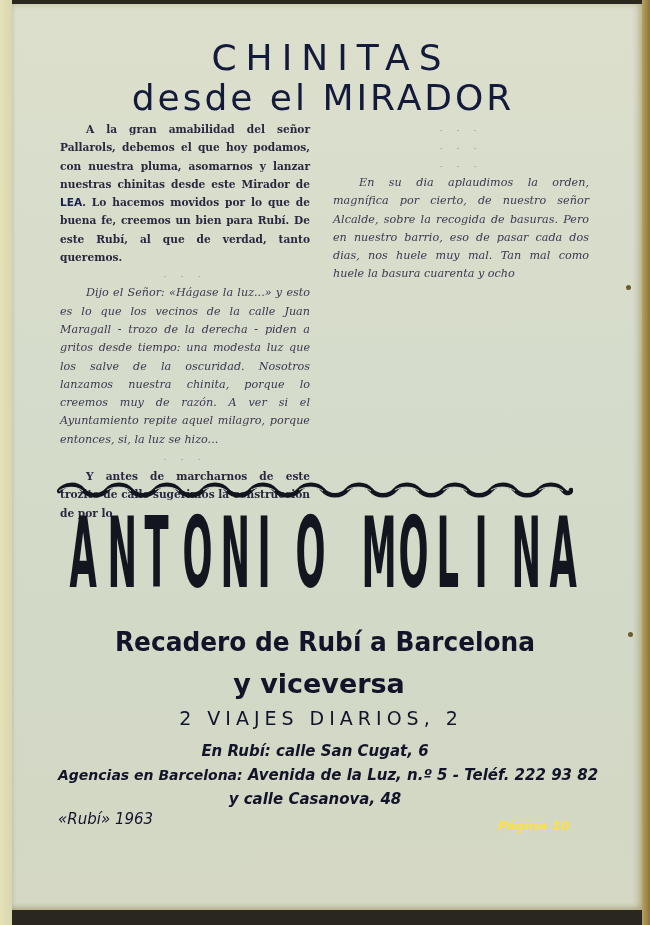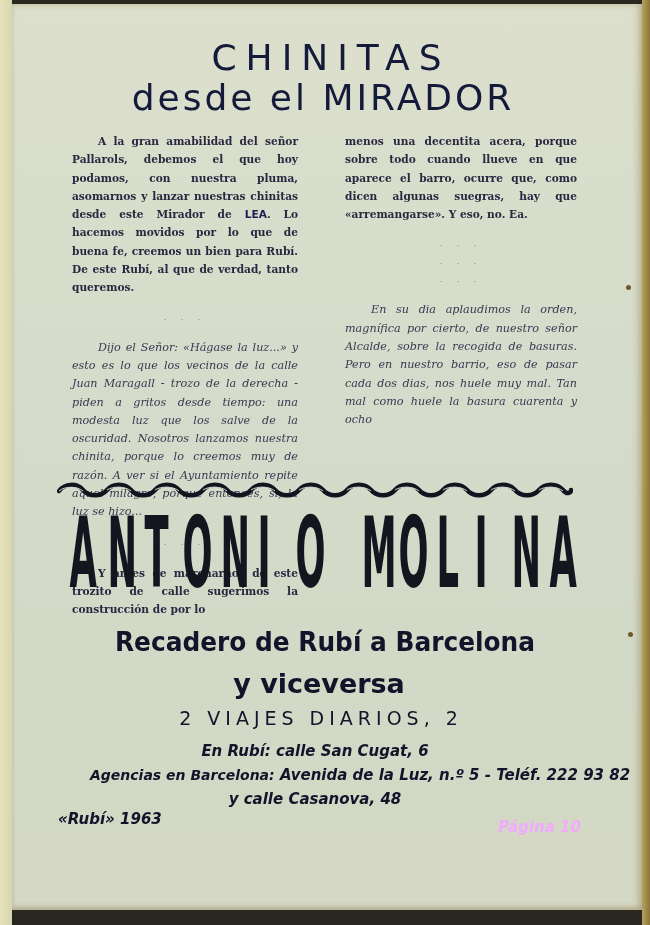--- a/index.html
+++ b/index.html
@@ -67,21 +67,21 @@
       width: 250px;
       color: #2a2840;
       font-family: "DejaVu Serif", serif;
       font-size: 11.2px;
       line-height: 18.3px;
       text-align: justify;
     }
     .col-left { left: 60px; }
     .col-right { left: 333px; width: 256px; }
     .col p {
-      margin: 12px;
+      margin: 0;
       text-indent: 26px;
     }
     .col p.italic {
       font-style: italic;
       color: #3a3852;
     }
     .col p.bold {
       font-weight: bold;
       font-size: 10.6px;
     }
@@ -154,44 +154,43 @@
       font-size: 15px;
       font-style: italic;
       font-weight: bold;
     }
     .ad-addr1 { top: 742px; left: -10px; }
     .ad-addr2 {
       top: 766px;
       left: 58px;
       width: auto;
       text-align: left;
-      margin-left: 32px;
     }
     .ad-addr3 { top: 790px; left: -10px; }
     .ad-addr2 .lbl { font-size: 14px; }
     .footer-left {
       position: absolute;
       left: 58px;
       top: 810px;
       font-family: "DejaVu Sans", sans-serif;
       font-size: 15px;
       font-style: italic;
-      font-weight: bold;
+      font-weight: normal;
       color: #12142a;
       text-align: right;
     }
     .footer-right {
       position: absolute;
       left: 498px;
       top: 818px;
       font-family: "DejaVu Sans", sans-serif;
-      font-size: 15px;
-      font-style: italic;
-      font-weight: bold;
-      color: #f0abfc;
+      font-size: 13px;
+      font-style: italic;
+      font-weight: bold;
+      color: #fde047;
     }
     .hole {
       position: absolute;
       width: 5px;
       height: 5px;
       border-radius: 50%;
       background: #6e5a2a;
     }
   </style>
 </head>
@@ -207,21 +206,20 @@
 
 <div class="col col-left">
   <p class="bold"><span>A la gran amabilidad del señor Pallarols, debemos el que hoy podamos, con nuestra pluma, asomarnos y lanzar nuestras chinitas desde este Mirador de </span><span class="lea">LEA</span><span>. Lo hacemos movidos por lo que de buena fe, creemos un bien para Rubí. De este Rubí, al que de verdad, tanto queremos.</span></p>
   <div class="sep">. . .</div>
   <p class="italic">Dijo el Señor: «Hágase la luz...» y esto es lo que los vecinos de la calle Juan Maragall - trozo de la derecha - piden a gritos desde tiempo: una modesta luz que los salve de la oscuridad. Nosotros lanzamos nuestra chinita, porque lo creemos muy de razón. A ver si el Ayuntamiento repite aquel milagro, porque entonces, si, la luz se hizo...</p>
   <div class="sep">. . .</div>
   <p class="bold">Y antes de marcharnos de este trozito de calle sugerimos la construcción de por lo</p>
 </div>
 
 <div class="col col-right">
-  <p class="bold" style="text-indent:0">menos una decentita acera, porque sobre todo cuando llueve en que aparece el barro, ocurre que, como dicen algunas suegras, hay que «arremangarse». Y eso, no. Ea.</p>
   <div class="sep">. . .</div>
   <div class="sep">. . .</div>
   <div class="sep">. . .</div>
   <p class="italic">En su dia aplaudimos la orden, magnífica por cierto, de nuestro señor Alcalde, sobre la recogida de basuras. Pero en nuestro barrio, eso de pasar cada dos dias, nos huele muy mal. Tan mal como huele la basura cuarenta y ocho</p>
 </div>
 
 <svg class="wave" viewBox="0 0 516 20" preserveAspectRatio="none">
   <path d="M2,11 C8,3 20,3 26,10 C32,17 44,17 50,10 C56,3 68,3 74,10 C80,17 92,17 98,10 C104,3 116,3 122,10 C128,17 140,17 146,10 C152,3 164,3 170,10 C176,17 188,17 194,10 C200,3 212,3 218,10 C224,17 236,17 242,10 C248,3 260,3 266,10 C272,17 284,17 290,10 C296,3 308,3 314,10 C320,17 332,17 338,10 C344,3 356,3 362,10 C368,17 380,17 386,10 C392,3 404,3 410,10 C416,17 428,17 434,10 C440,3 452,3 458,10 C464,17 476,17 482,10 C488,3 500,3 506,10 C510,15 514,13 514,10" fill="none" stroke="#121420" stroke-width="4.5" stroke-linecap="round"></path>
   <path d="M2,11 C8,6 20,6 26,11 M50,10 C56,6 68,6 74,11 M98,10 C104,6 116,6 122,11 M146,10 C152,6 164,6 170,11 M194,10 C200,6 212,6 218,11 M242,10 C248,6 260,6 266,11 M290,10 C296,6 308,6 314,11 M338,10 C344,6 356,6 362,11 M386,10 C392,6 404,6 410,11 M434,10 C440,6 452,6 458,11 M482,10 C488,6 500,6 506,11" fill="none" stroke="#d6dccb" stroke-width="1"></path>
 </svg>

